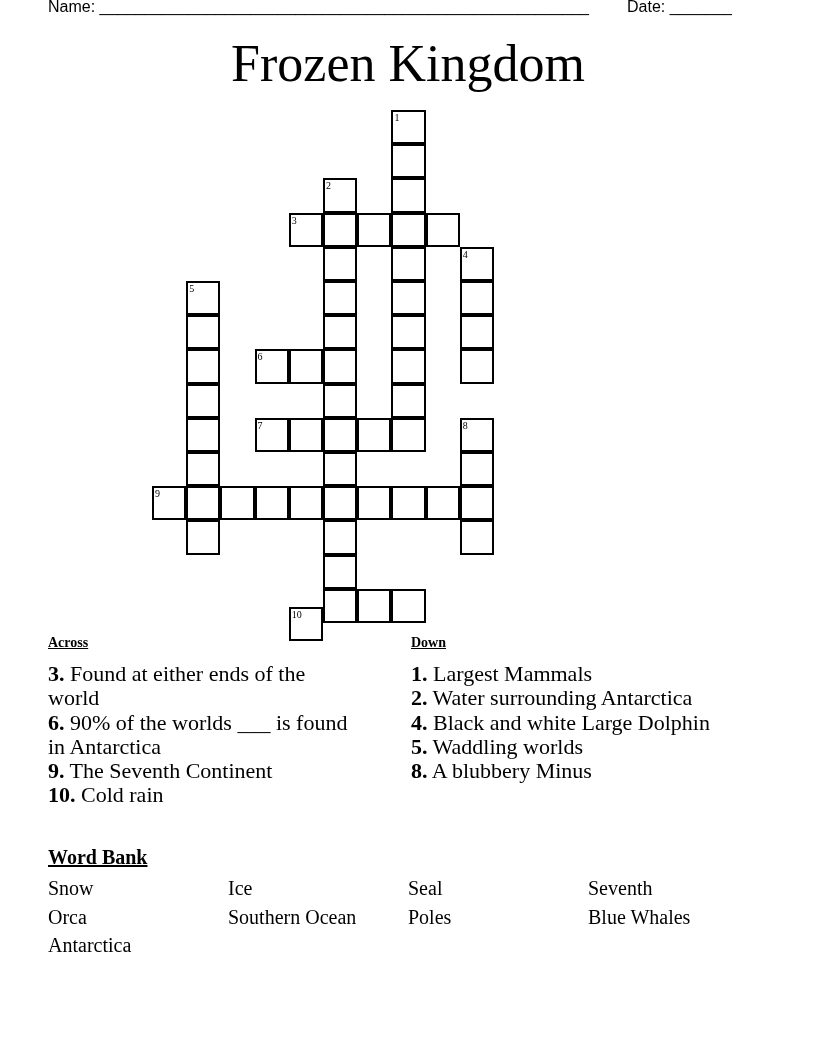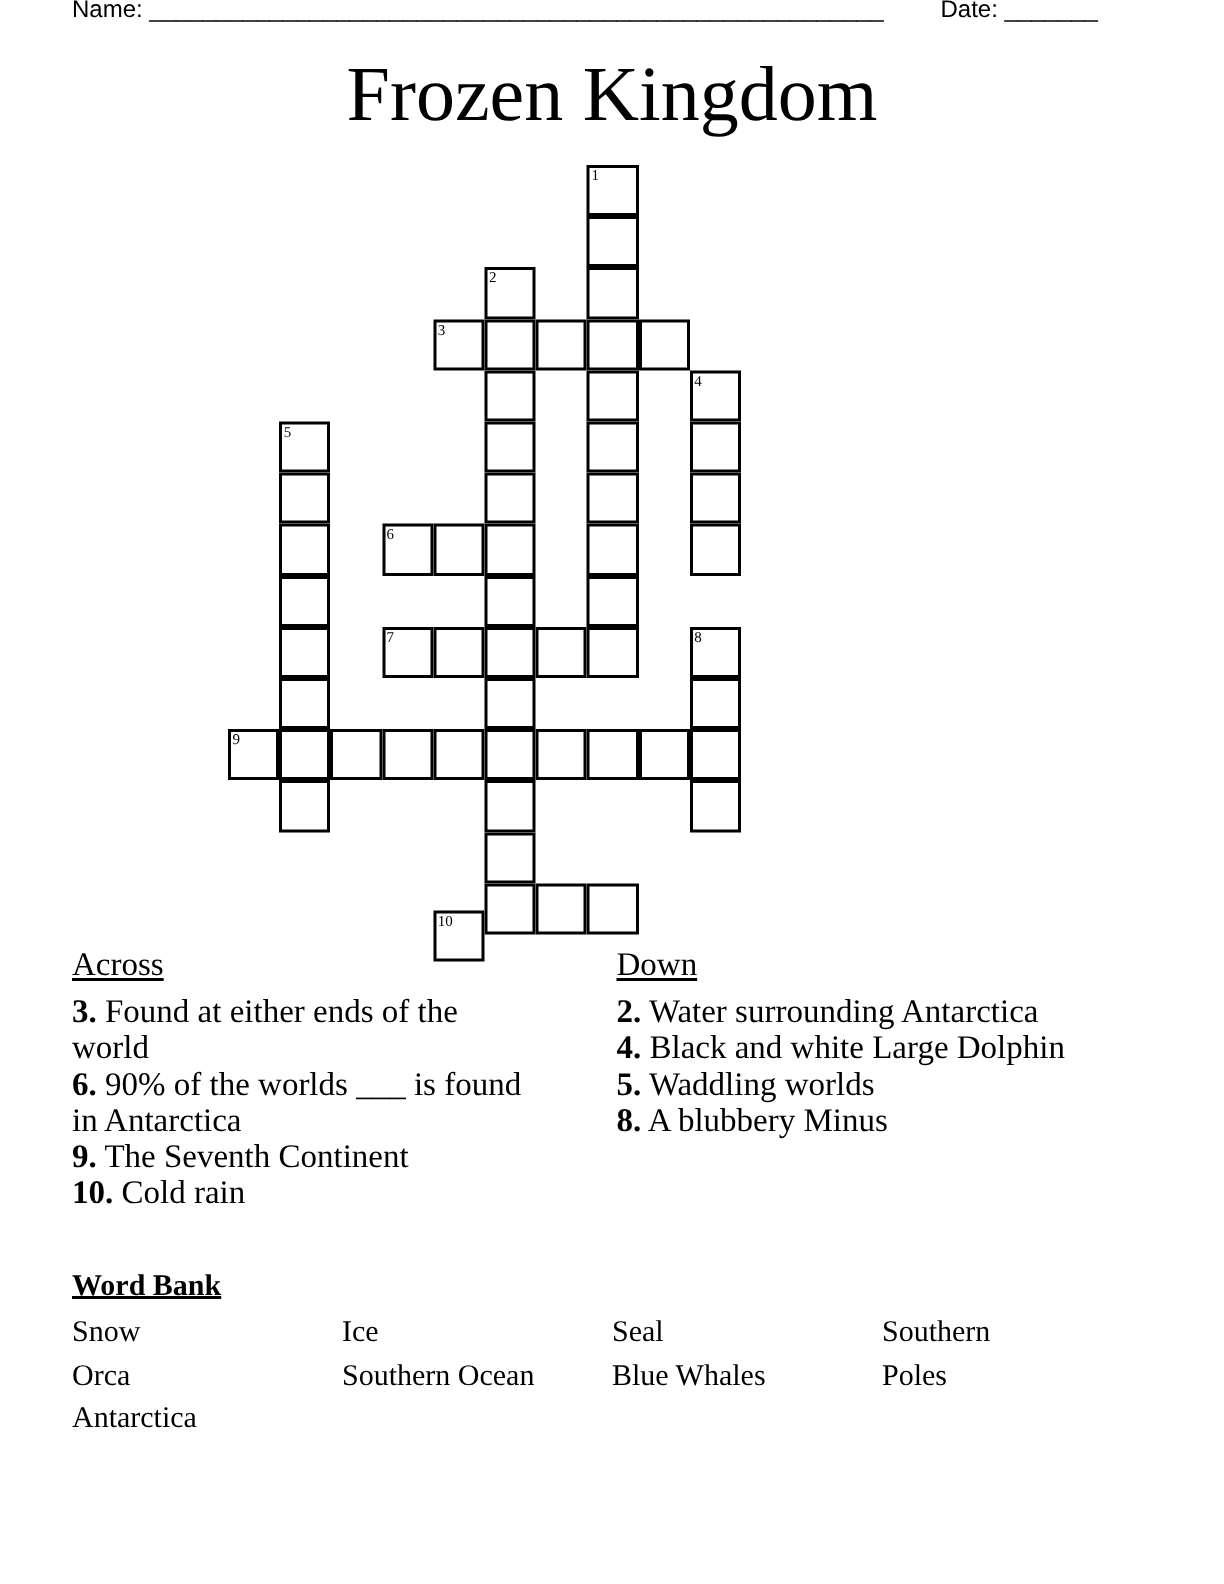--- a/index.html
+++ b/index.html
@@ -4,21 +4,21 @@
 <style>
   html, body { margin: 0; padding: 0; background: #fff; }
   body { width: 816px; height: 1056px; position: relative; overflow: hidden; color: #000; }
   .header-line { position: absolute; top: -2px; left: 48px; font-family: "Liberation Sans", sans-serif; font-size: 16px; white-space: pre; }
   .date-line { position: absolute; top: -2px; left: 627px; font-family: "Liberation Sans", sans-serif; font-size: 16px; white-space: pre; }
   .title { position: absolute; top: 32px; left: 0; width: 816px; text-align: center; font-family: "Liberation Serif", serif; font-size: 52px; line-height: 64px; }
   .grid { position: absolute; left: 0; top: 0; }
   .cell { position: absolute; width: 34.2px; height: 34.2px; box-sizing: border-box; border: 2px solid #000; background: #fff; }
   .cell .num { position: absolute; top: 1px; left: 1px; font-family: "Liberation Serif", serif; font-size: 10px; line-height: 10px; }
   .clues { position: absolute; font-family: "Liberation Serif", serif; font-size: 22px; line-height: 24.3px; }
-  .clues h3 { margin: 0 0 6px 0; font-size: 22px; font-weight: normal; text-decoration: underline; line-height: 26px; }
+  .clues h3 { margin: 0 0 6px 0; font-size: 14px; font-weight: bold; text-decoration: underline; line-height: 26px; }
   .clue b { font-weight: bold; }
   .across { left: 48px; top: 630px; width: 310px; }
   .down { left: 411px; top: 630px; width: 345px; }
   .wb-title { position: absolute; left: 48px; top: 846px; font-family: "Liberation Serif", serif; font-size: 20px; font-weight: bold; text-decoration: underline; }
   .wb-grid { position: absolute; left: 48px; top: 874px; display: grid; grid-template-columns: 180px 180px 180px 180px; font-family: "Liberation Serif", serif; font-size: 20px; line-height: 28.5px; }
 </style>
 </head>
 <body>
 
 <div class="header-line">Name: _______________________________________________________</div>
@@ -111,31 +111,32 @@
       <div class="clue"><b>3.</b><span> Found at either ends of the world</span></div>
       <div class="clue"><b>6.</b><span> 90% of the worlds ___ is found in Antarctica</span></div>
       <div class="clue"><b>9.</b><span> The Seventh Continent</span></div>
       <div class="clue"><b>10.</b><span> Cold rain</span></div>
     </div>
 </div>
 
 <div class="clues down">
   <h3>Down</h3>
   <div id="down-list">
+      <div class="clue"><b>1.</b><span> Largest Mammals</span></div>
       <div class="clue"><b>2.</b><span> Water surrounding Antarctica</span></div>
       <div class="clue"><b>4.</b><span> Black and white Large Dolphin</span></div>
       <div class="clue"><b>5.</b><span> Waddling worlds</span></div>
       <div class="clue"><b>8.</b><span> A blubbery Minus</span></div>
     </div>
 </div>
 
 <div class="wb-title">Word Bank</div>
 <div class="wb-grid" id="wb-grid">
     <div>Snow</div>
     <div>Ice</div>
     <div>Seal</div>
-    <div>Southern</div>
+    <div>Seventh</div>
     <div>Orca</div>
     <div>Southern Ocean</div>
+    <div>Poles</div>
     <div>Blue Whales</div>
-    <div>Poles</div>
     <div>Antarctica</div>
   </div>
 
 </body></html>

